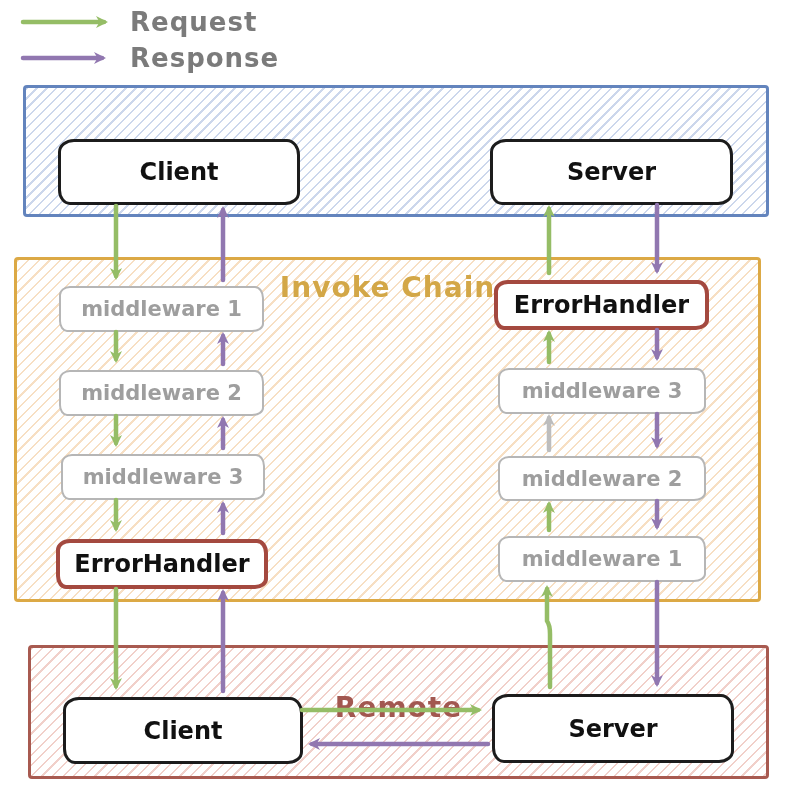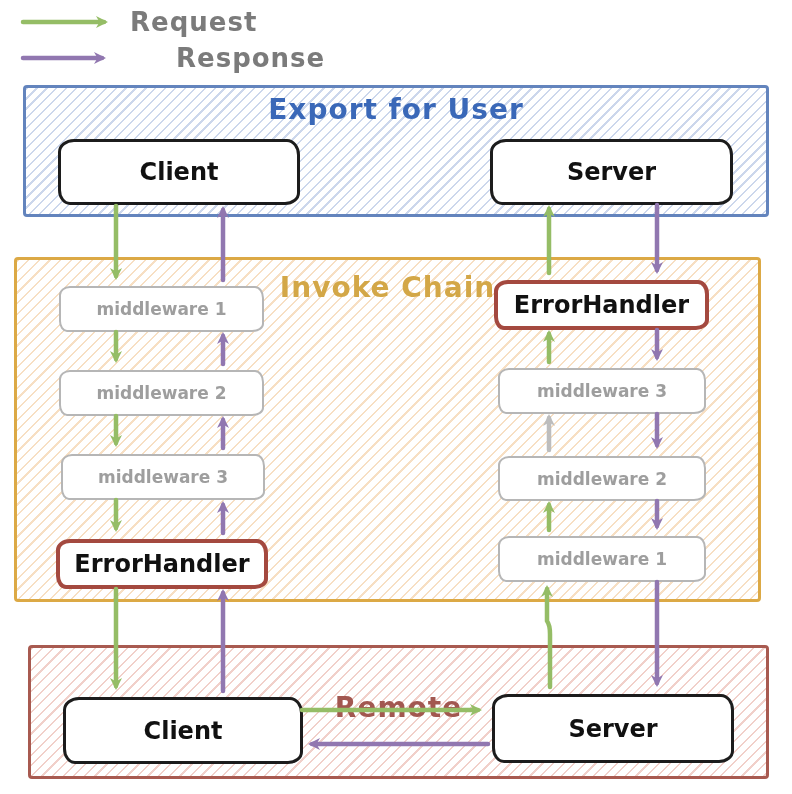--- a/index.html
+++ b/index.html
@@ -45,21 +45,21 @@
   .node{
     position:absolute;box-sizing:border-box;background:#ffffff;
     display:flex;align-items:center;justify-content:center;
     font-weight:bold;text-align:center;
   }
   .node.black{
     border:3px solid var(--node-border);color:var(--node-text);font-size:24px;
     border-radius:16px 13px 15px 12px / 13px 16px 12px 15px;
   }
   .node.mw{
-    border:2.5px solid var(--middleware-border);color:var(--middleware-text);font-size:17px;
+    border:2.5px solid var(--middleware-border);color:var(--middleware-text);font-size:21px;
     border-radius:11px 9px 12px 8px / 9px 12px 8px 11px;
   }
   .node.eh{
     border:4px solid var(--errorhandler-border);color:var(--node-text);font-size:24px;
     border-radius:14px 11px 13px 10px / 11px 14px 10px 13px;
   }
   
   .export .client{left:32px;top:51px;width:242px;height:66px;}
   .export .server{left:464px;top:51px;width:243px;height:66px;}
   
@@ -73,41 +73,40 @@
   .invoke .r-mw1{left:481px;top:276px;width:208px;height:46px;}
   
   .remote .client{left:32px;top:49px;width:240px;height:67px;}
   .remote .server{left:461px;top:46px;width:242px;height:69px;}
   
   .legend-label{
     position:absolute;font-size:26px;font-weight:bold;color:var(--legend-text);
     letter-spacing:1px;
   }
   .legend-label.req{left:130px;top:7px;}
-  .legend-label.res{left:130px;top:43px;margin-left:46px;}
+  .legend-label.res{left:130px;top:43px;}
   
   svg.arrows{position:absolute;left:0;top:0;z-index:3;pointer-events:none;}
   .arrow{fill:none;stroke-width:4.5px;stroke-linecap:round;stroke-linejoin:round;}
   .arrow.req{stroke:var(--request);marker-end:url(#head-req);}
   .arrow.res{stroke:var(--response);marker-end:url(#head-res);}
   .arrow.neu{stroke:var(--neutral);marker-end:url(#head-neu);}
   #head-req path{fill:var(--request);}
   #head-res path{fill:var(--response);}
   #head-neu path{fill:var(--neutral);}
 </style>
 </head>
 <body>
 
 <div class="canvas">
 
   <div class="legend-label req">Request</div>
   <div class="legend-label res">Response</div>
 
   <div class="region export">
-    <div class="region-title">Export for User</div>
     <div class="node black client">Client</div>
     <div class="node black server">Server</div>
   </div>
 
   <div class="region invoke">
     <div class="region-title">Invoke Chain</div>
     <div class="node mw l-mw1">middleware 1</div>
     <div class="node mw l-mw2">middleware 2</div>
     <div class="node mw l-mw3">middleware 3</div>
     <div class="node eh l-eh">ErrorHandler</div>

